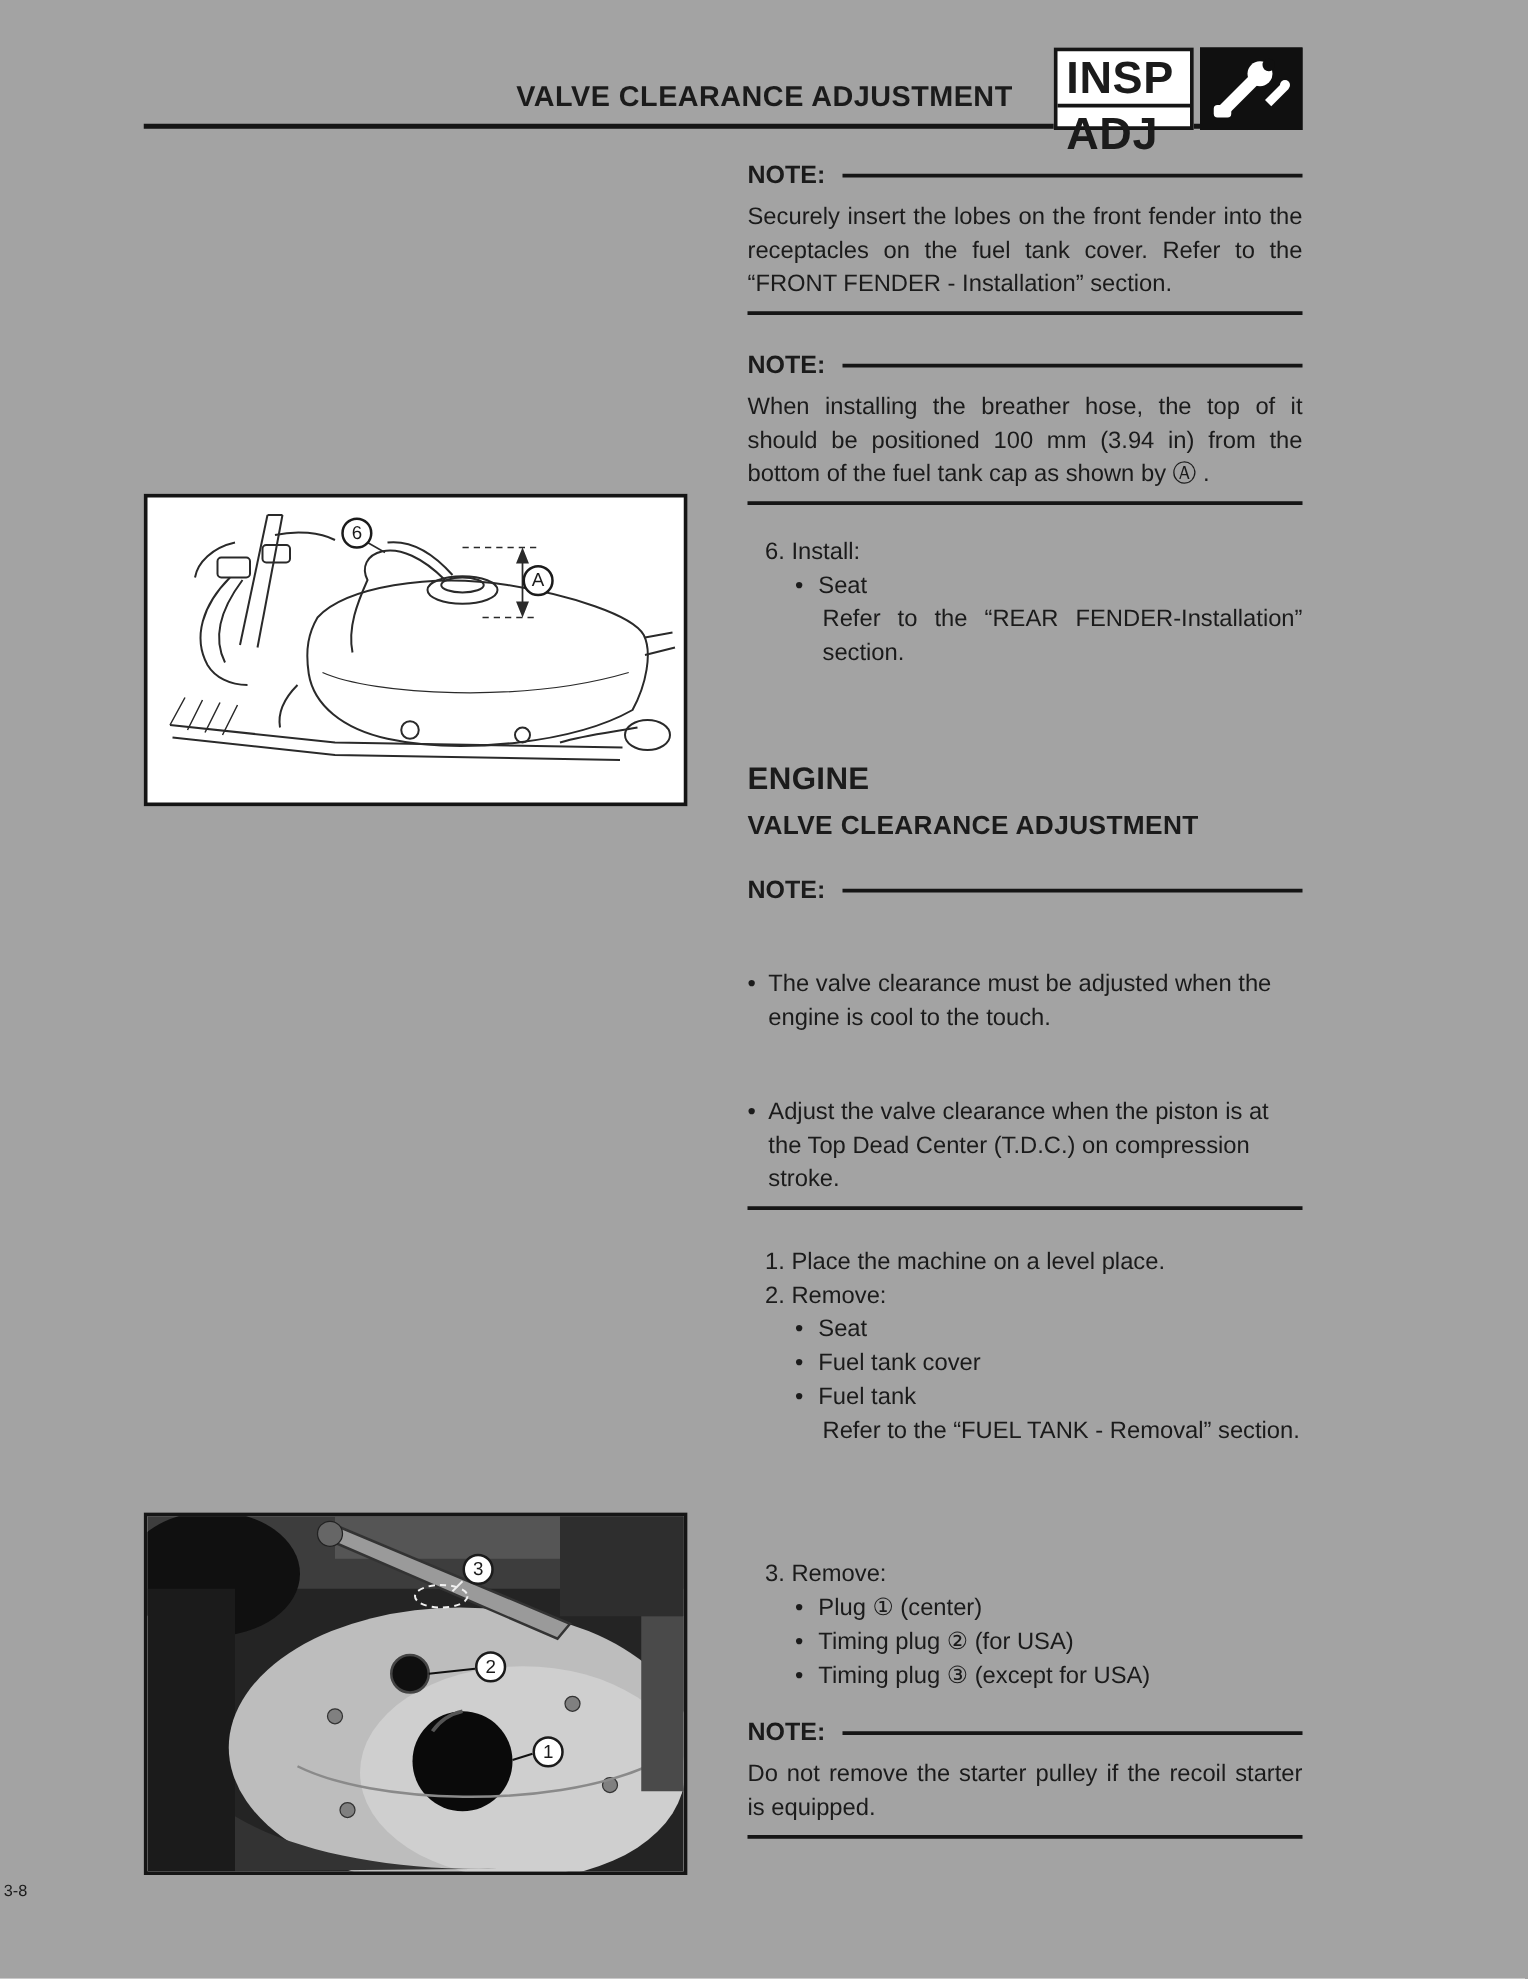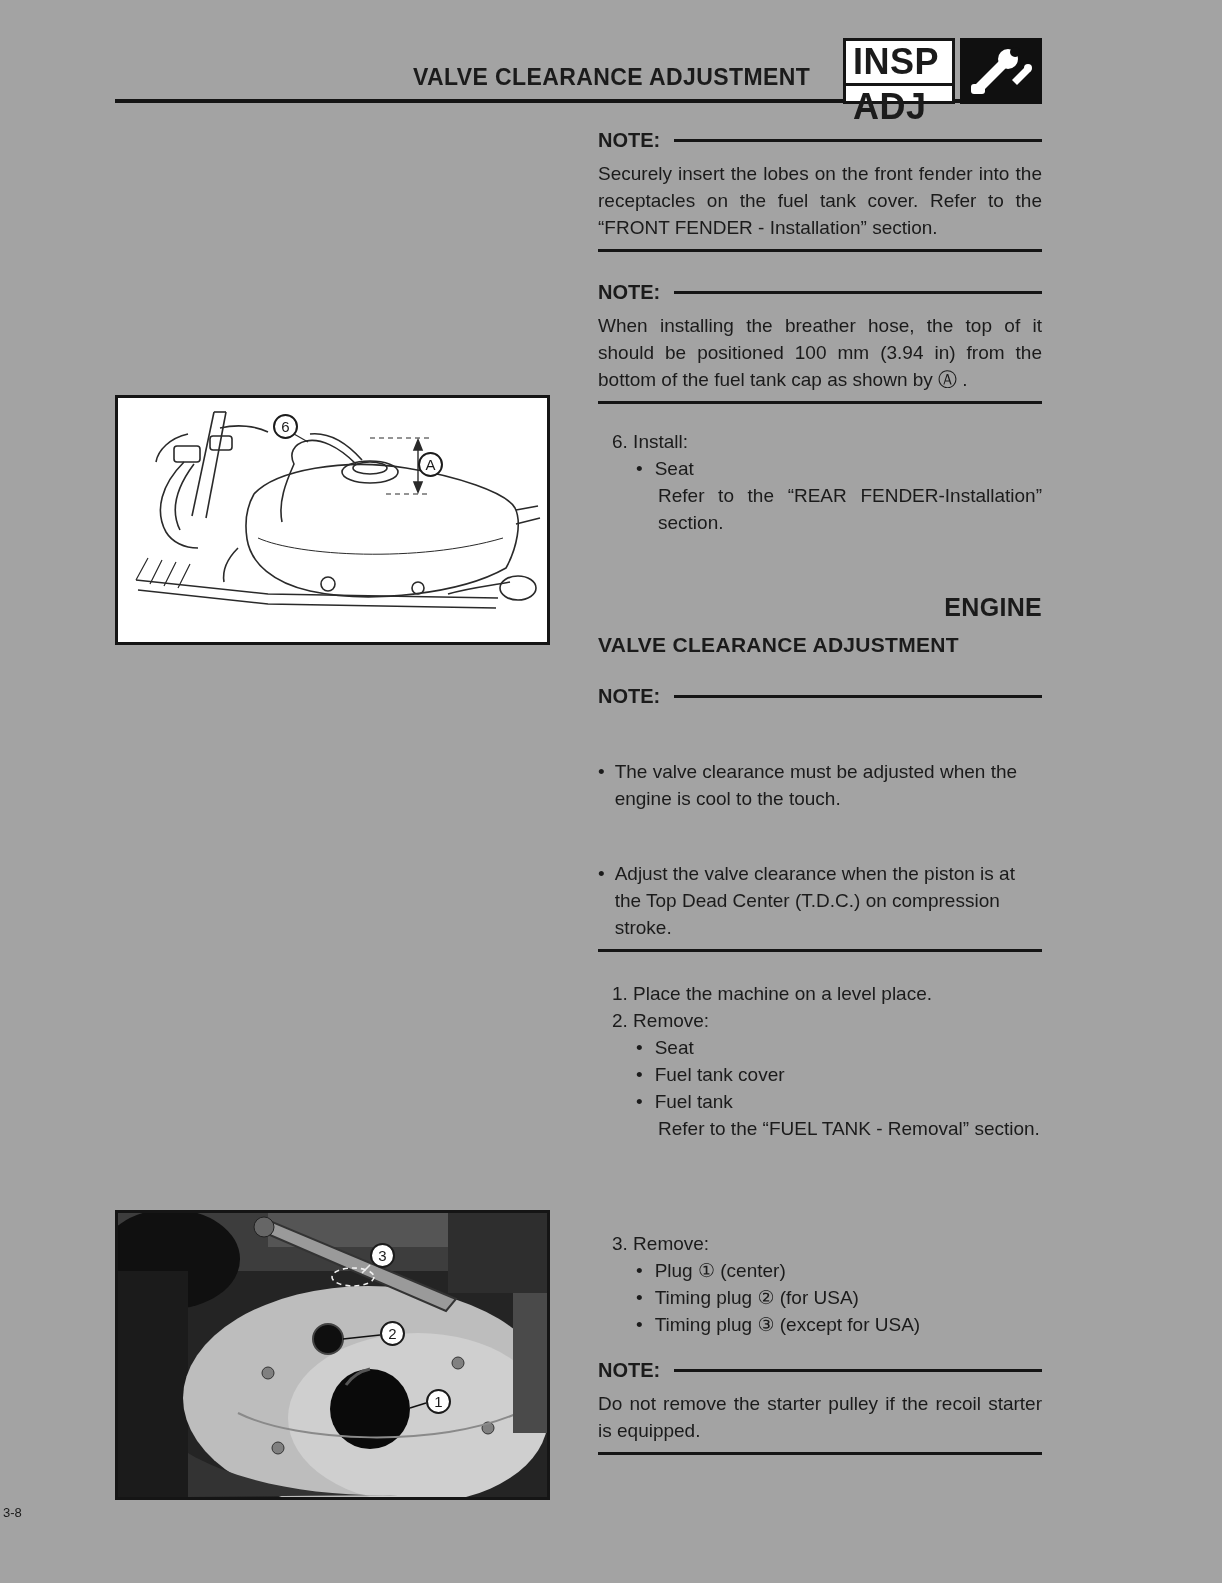--- a/index.html
+++ b/index.html
@@ -35,21 +35,21 @@
   .step-title { margin-left:14px; }
   .bullet { display:flex; margin-left:38px; }
   .bullet::before { content:"\2022"; margin-right:12px; }
   .bullet-flush { display:flex;margin-top:48px; }
   .bullet-flush::before { content:"\2022"; margin-right:10px; }
   .sub-ref { margin-left:60px; text-align:justify; }
 
   .mb26 { margin-bottom:26px; }
   .mb14 { margin-bottom:14px; }
   .mb24 { margin-bottom:24px; }
-  .engine-head { margin-top:58px; font-size:25px; font-weight:700; letter-spacing:0.3px;text-align:right; }
+  .engine-head { margin-top:74px; font-size:25px; font-weight:700; letter-spacing:0.3px; }
   .valve-head  { margin-top:10px; font-size:21px; font-weight:700; letter-spacing:0.3px; }
   .note3 { margin-top:24px; }
   .steps12 { margin-top:28px; }
   .step3 { margin-top:88px; }
   .note4 { margin-top:18px; }
 
   .footer { position:absolute; top:1505px; left:3px; width:1160px; text-align:left; font-size:13px; }
 </style>
 </head>
 <body>

